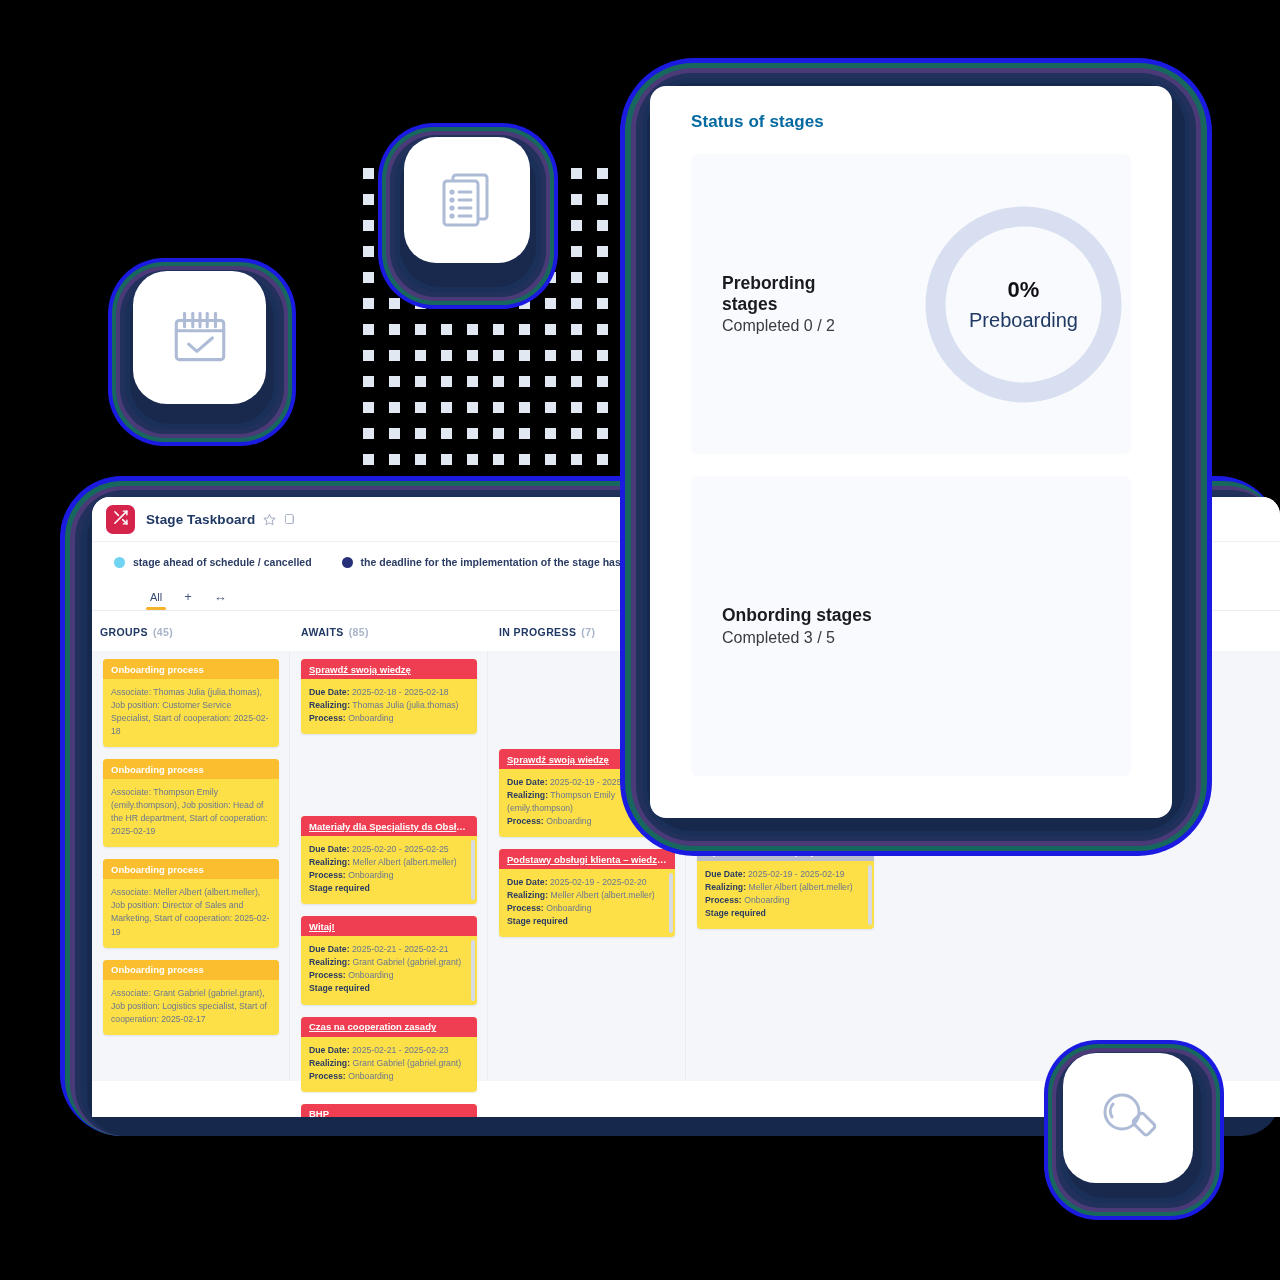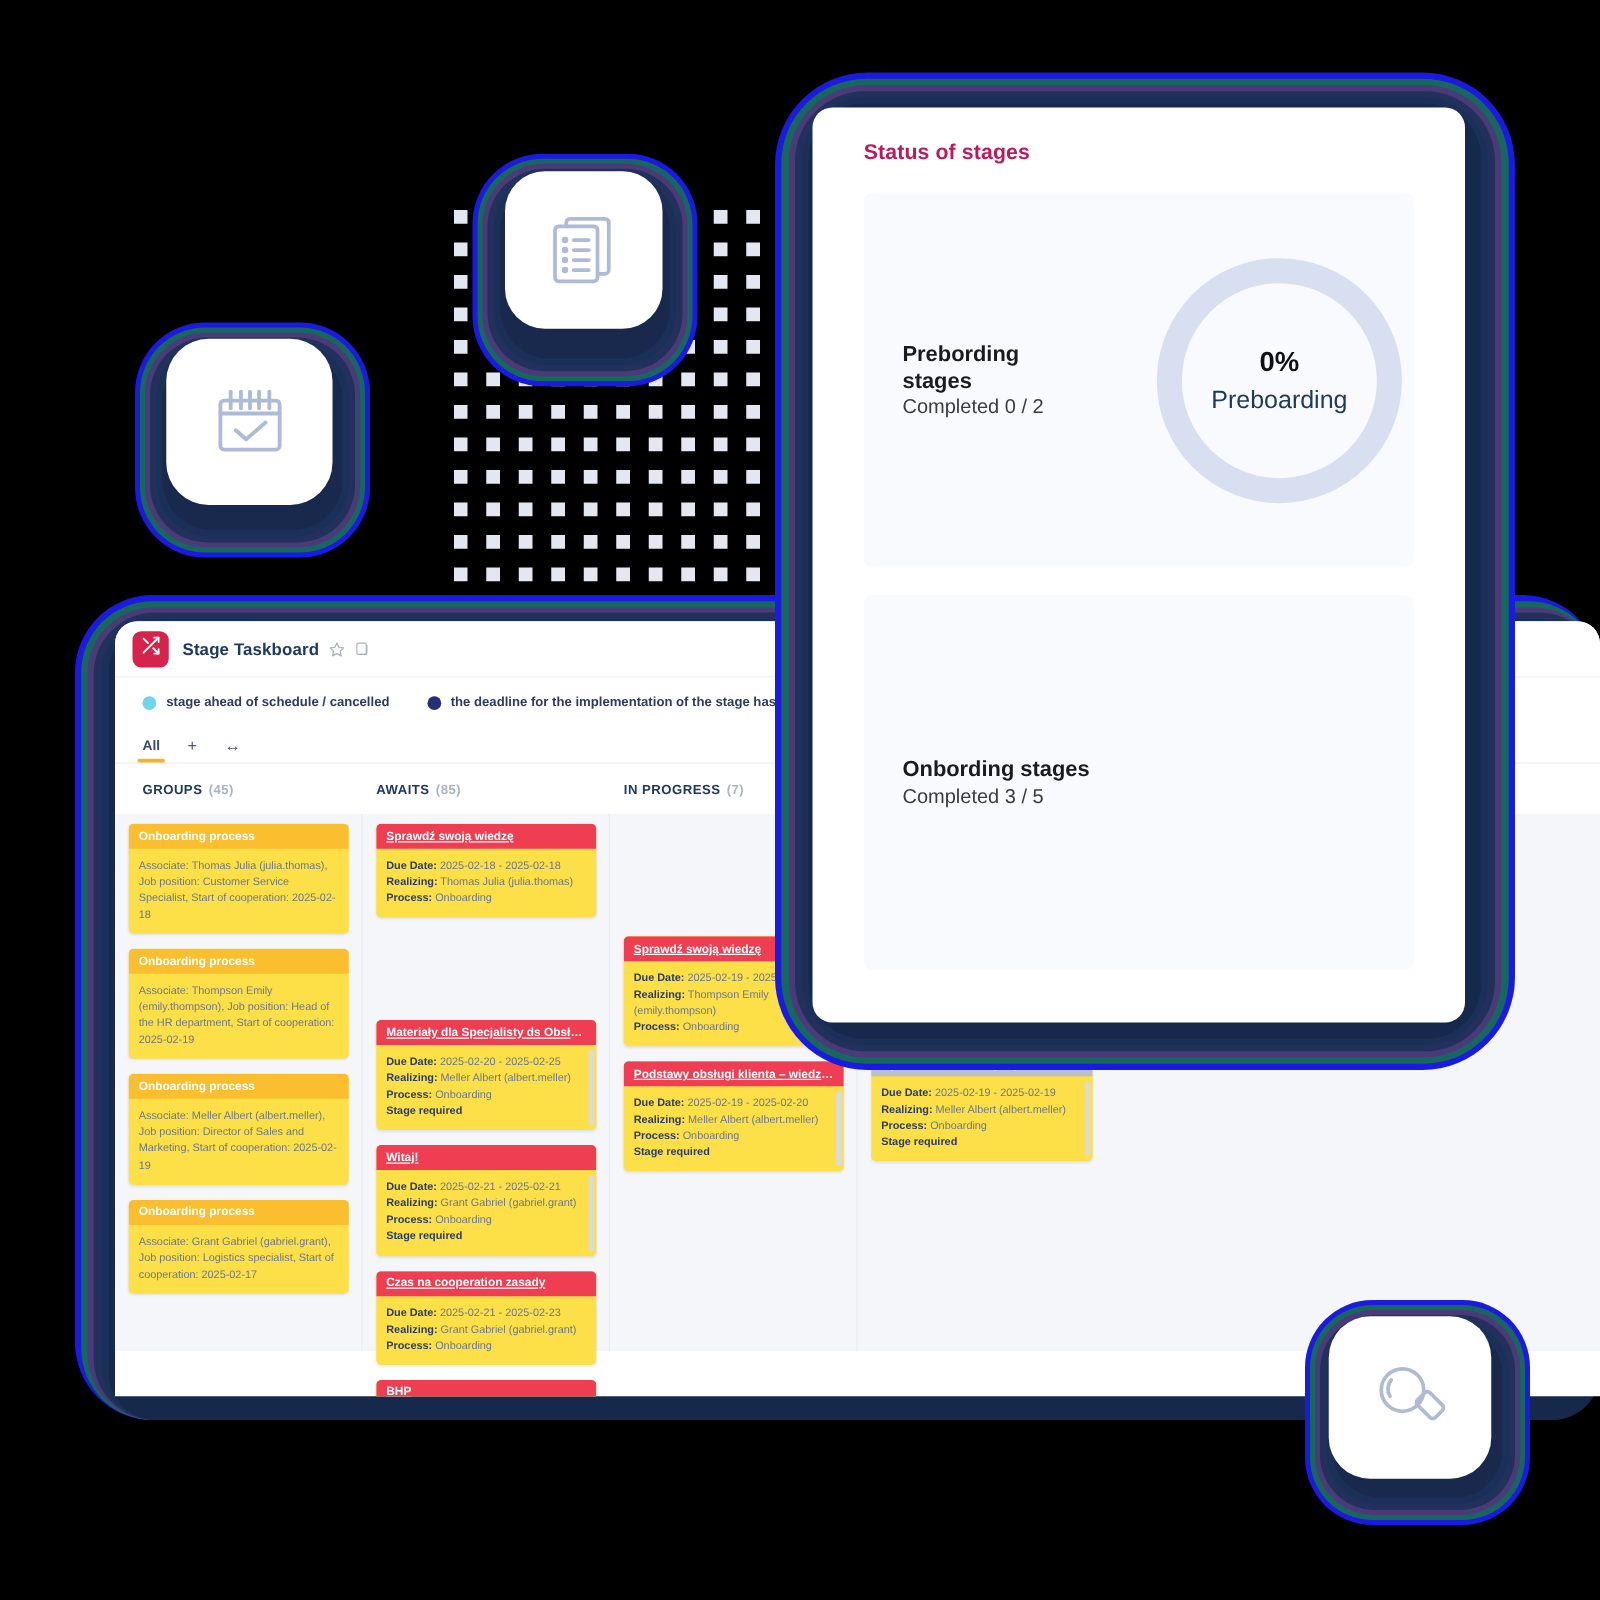--- a/index.html
+++ b/index.html
@@ -30,21 +30,21 @@
   .tb-logo{width:29px;height:29px;border-radius:7px;background:#d6234b;display:flex;align-items:center;justify-content:center;margin-right:11px;}
   .tb-title{font-size:13.5px;font-weight:bold;color:#1f3864;letter-spacing:.1px;}
   .tb-ico{margin-left:8px;opacity:.55;display:flex;align-items:center;}
 
   .tb-legendbar{border-top:1px solid #eef1f6;background:#fff;padding:14px 0 0 0;}
   .legend{display:flex;align-items:center;padding:0 0 0 22px;font-size:10.5px;font-weight:bold;color:#2b3c63;}
   .legend .lg{display:flex;align-items:center;margin-right:30px;white-space:nowrap;}
   .legend .dot{width:11px;height:11px;border-radius:50%;margin-right:8px;flex:none;}
 
   .tabrow{display:flex;align-items:flex-end;padding:12px 0 0 22px;height:30px;}
-  .tab{font-size:11px;font-weight:bold;color:#36486d;padding:0 0 7px 0;margin-right:22px;position:relative;}
+  .tab{font-size:11px;font-weight:normal;color:#36486d;padding:0 0 7px 0;margin-right:22px;position:relative;margin-left:36px;}
   .tab.active:after{content:"";position:absolute;left:-4px;right:-4px;bottom:0;height:3.5px;background:#f5b32b;border-radius:2px;}
   .tabicon{color:#46597f;font-size:13px;padding-bottom:6px;margin-right:22px;}
   .tabline{height:1px;background:#e8ecf3;}
 
   .colhead{display:flex;padding:15px 0 13px 0;background:#fff;}
   .colhead > div{font-size:10.5px;font-weight:bold;color:#1f3864;letter-spacing:.4px;}
   .colhead .cnt{color:#a9b4c9;font-weight:bold;margin-left:5px;}
 
   .board{display:flex;background:#f4f6fa;height:430px;}
   .col{width:198px;flex:none;padding:0 0 0 0;border-right:1px solid #e8ecf3;box-sizing:border-box;}
@@ -55,21 +55,21 @@
   .hd.amber{background:#fbbe2e;}
   .hd.red{background:#ef3e52;text-decoration:underline;}
   .hd.gray{background:#b9c0cb;}
   .card .bd{padding:7px 8px 9px 8px;font-size:8.7px;line-height:1.5;color:#6a7790;position:relative;}
   .card .bd b{color:#2b3c63;font-weight:bold;}
   .card .bd .req{color:#2b3c63;font-weight:bold;display:block;}
   .scroll{position:absolute;right:2.5px;top:4px;bottom:4px;width:3.5px;border-radius:2px;background:#d6dbe4;}
 
   
   #statuspanel{position:absolute;left:650px;top:86px;width:522px;height:732px;background:#fff;border-radius:16px;overflow:hidden;}
-  .sp-title{font-size:17px;font-weight:bold;color:#be185d;padding:26px 0 0 41px;letter-spacing:.1px;}
+  .sp-title{font-size:17px;font-weight:bold;color:#0369a1;padding:26px 0 0 41px;letter-spacing:.1px;}
   .sp-card{margin:22px 41px 0 41px;background:#f8fafd;border-radius:7px;display:flex;align-items:center;}
   .sp-card .txt{padding-left:31px;width:205px;box-sizing:border-box;}
   .sp-card .t1{font-size:17.5px;font-weight:bold;color:#1b1b1f;line-height:1.22;}
   .sp-card .t2{font-size:16px;color:#3a3a40;margin-top:2px;}
   .ring{position:relative;width:215px;height:215px;}
   .ring .mid{position:absolute;left:0;top:0;right:0;bottom:0;display:flex;flex-direction:column;align-items:center;justify-content:center;}
   .ring .pct{font-size:22px;font-weight:bold;color:#101014;}
   .ring .lbl{font-size:20px;color:#1f3864;margin-top:6px;}
 </style>
 </head>
@@ -326,21 +326,21 @@
 
       <div class="tabrow">
         <div class="tab active">All</div>
         <div class="tabicon">+</div>
         <div class="tabicon">↔</div>
       </div>
       <div class="tabline"></div>
     </div>
 
     <div class="colhead">
-      <div style="width:198px;padding-left:22px;box-sizing:border-box;">
+      <div style="width:198px;padding-left:8px;box-sizing:border-box;">
         <span>GROUPS</span><span class="cnt">(45)</span>
       </div>
       <div style="width:198px;padding-left:11px;box-sizing:border-box;">
         <span>AWAITS</span><span class="cnt">(85)</span>
       </div>
       <div style="width:198px;padding-left:11px;box-sizing:border-box;">
         <span>IN PROGRESS</span><span class="cnt">(7)</span>
       </div>
     </div>
 

